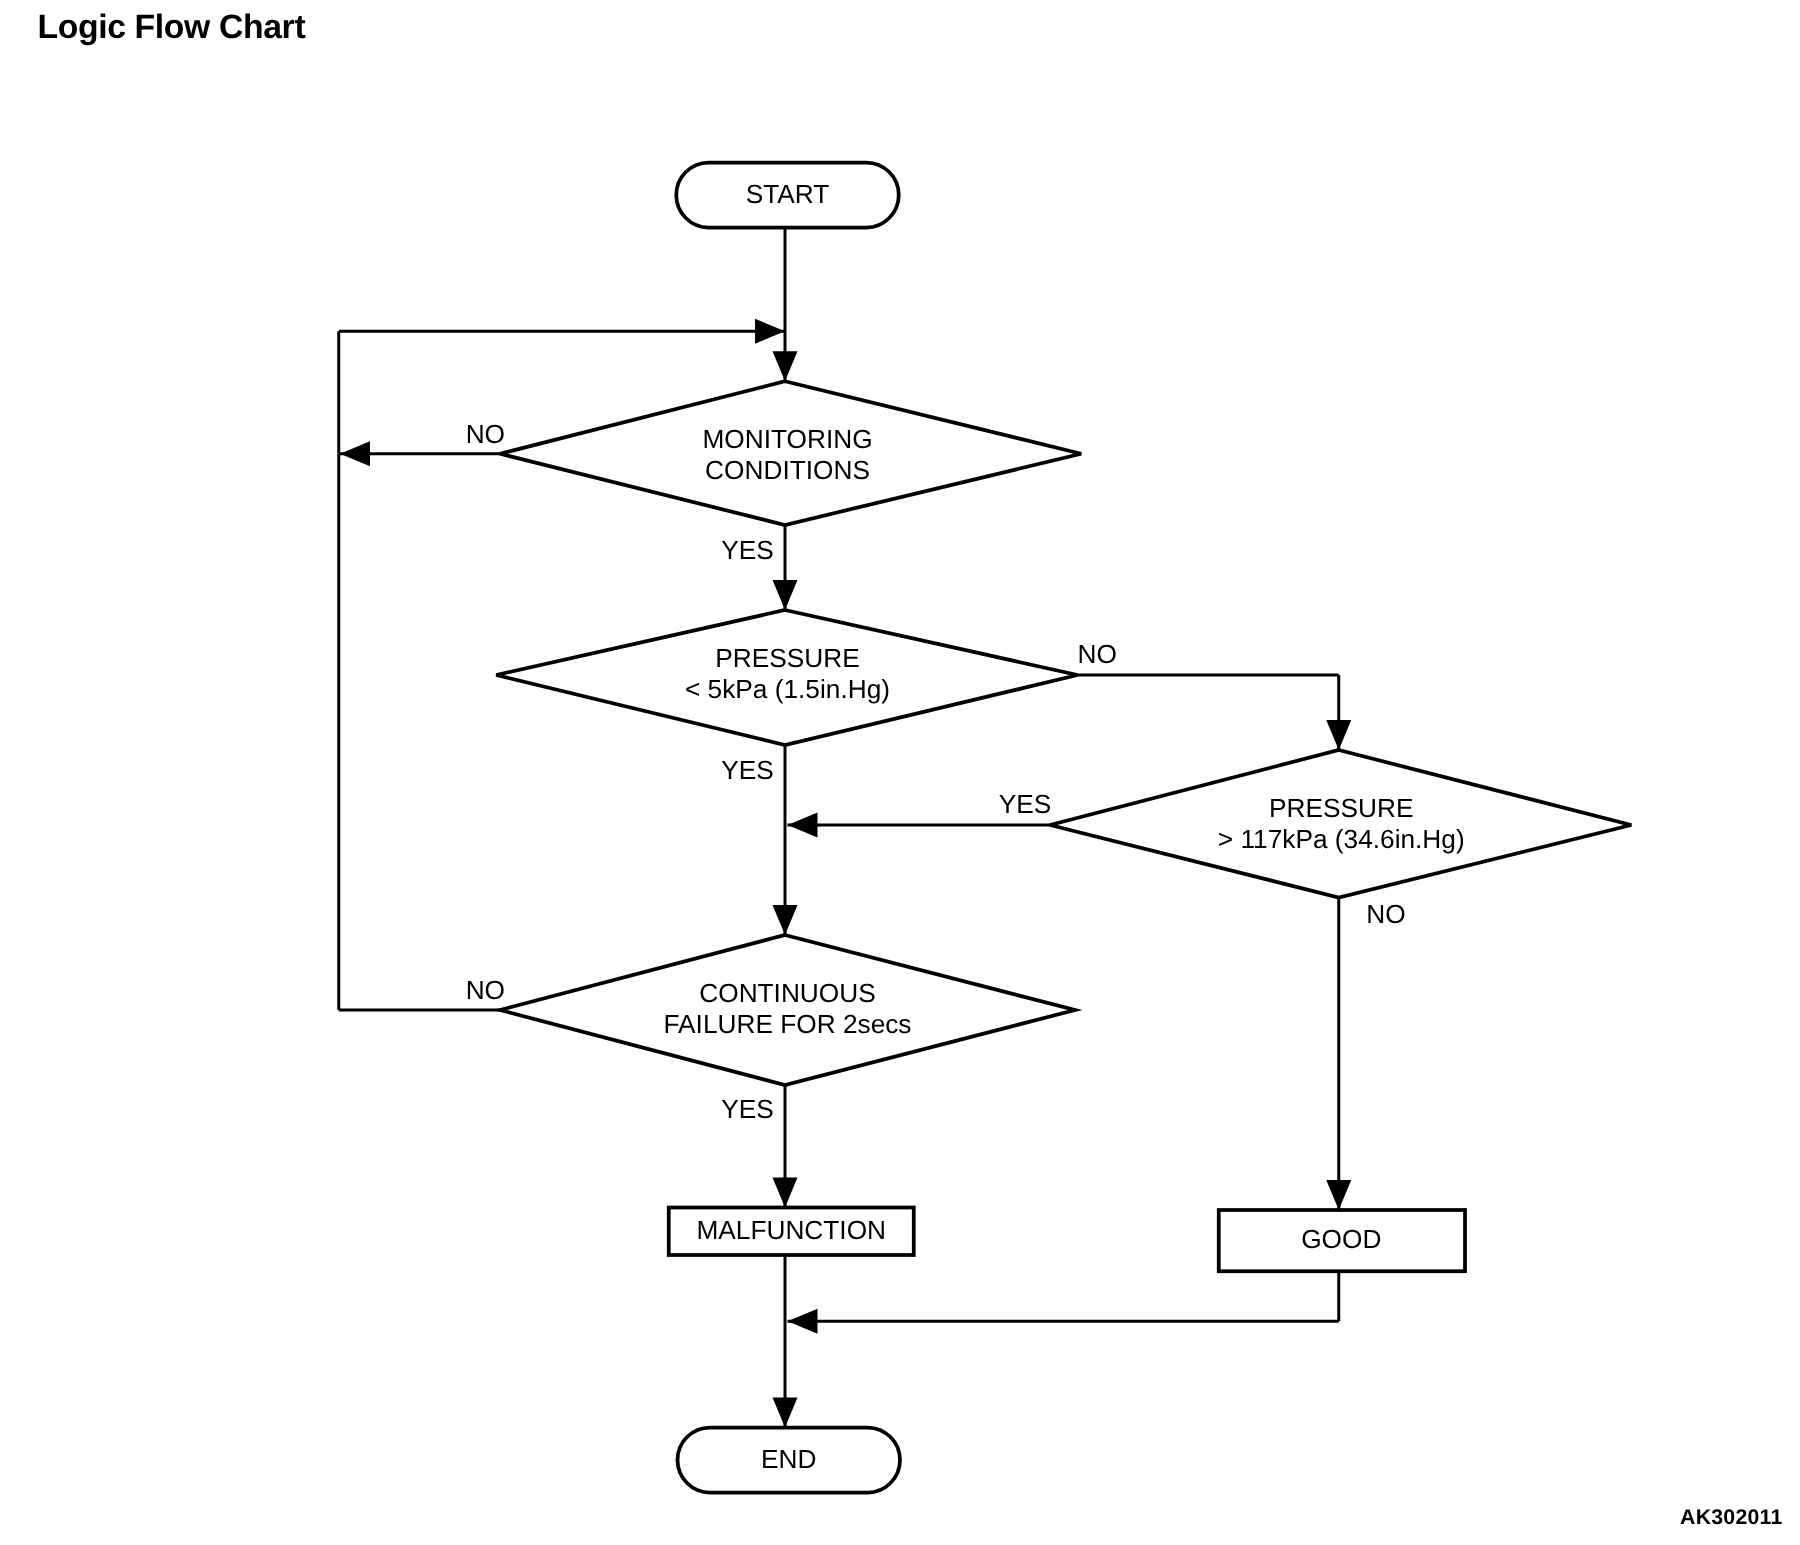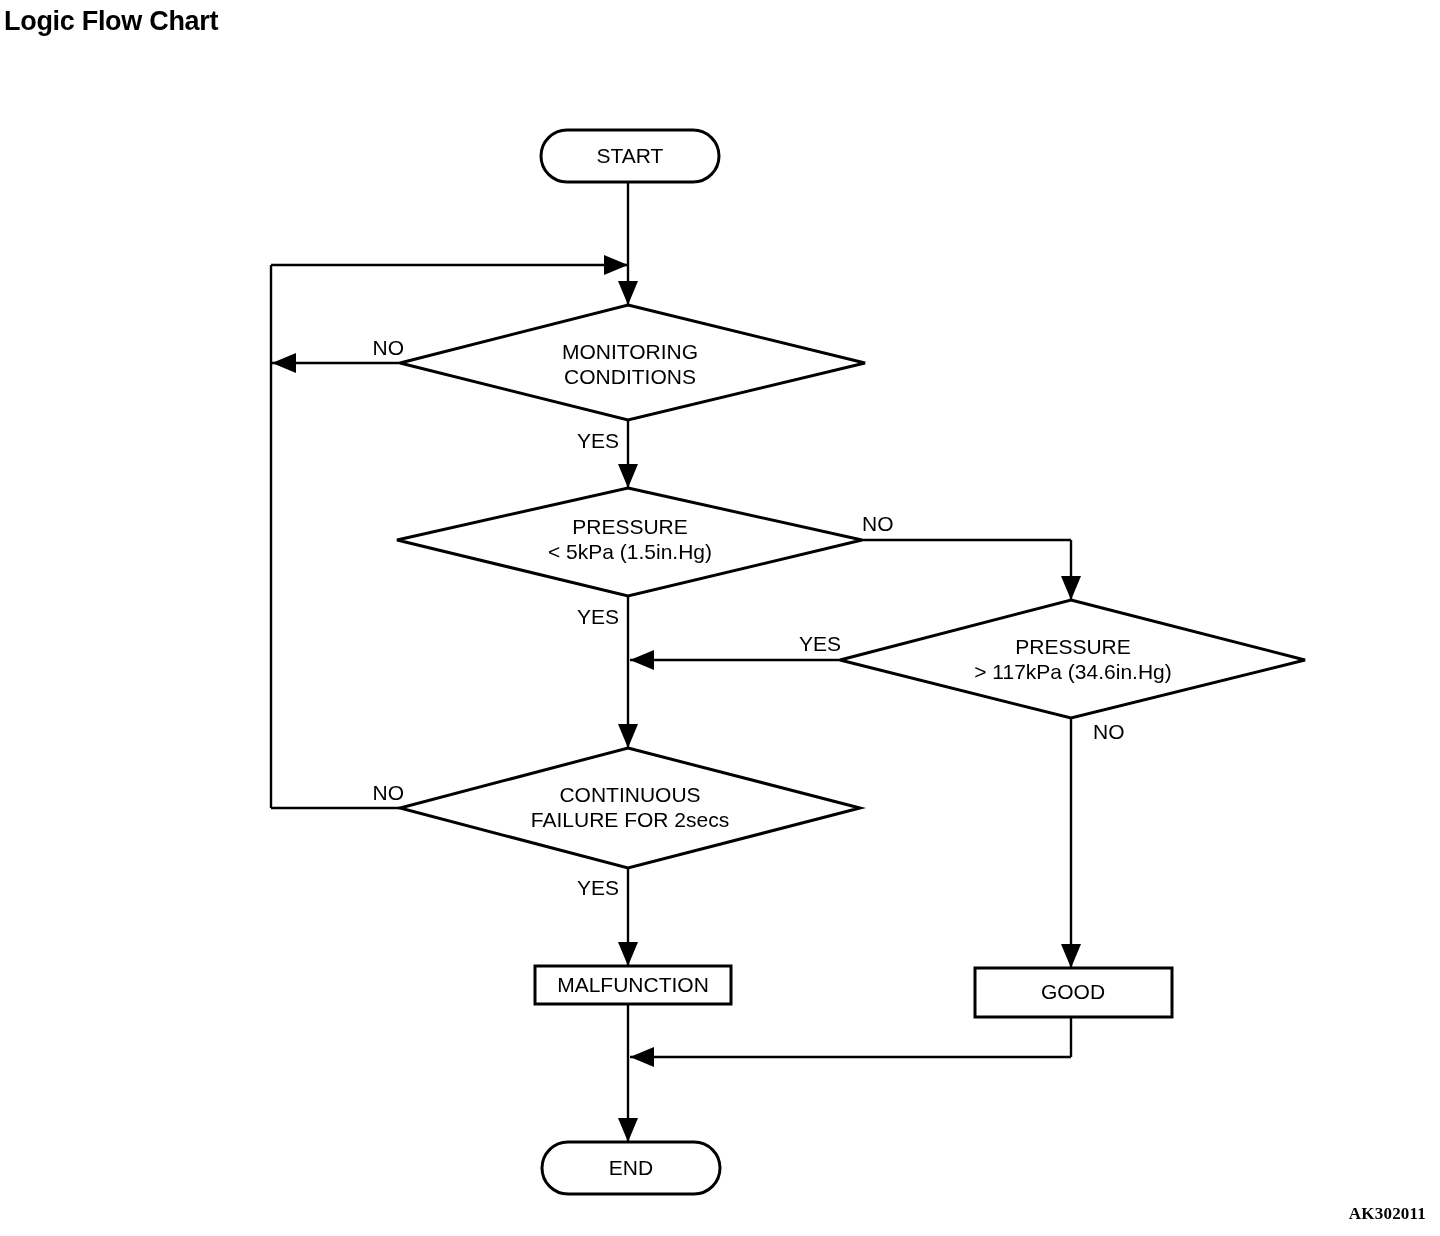--- a/index.html
+++ b/index.html
@@ -10,36 +10,35 @@
   body {
     width: 1440px;
     height: 1236px;
     position: relative;
     font-family: "Liberation Sans", sans-serif;
     color: #000000;
     overflow: hidden;
   }
   #page-title {
     position: absolute;
-    left: 4px;
+    left: 30px;
     top: 6px;
     font-size: 27px;
     font-weight: bold;
     letter-spacing: -0.3px;
     white-space: nowrap;
   }
   #figure-code {
     position: absolute;
     right: 14px;
     bottom: 12px;
     font-size: 17px;
     font-weight: bold;
     letter-spacing: 0.2px;
     white-space: nowrap;
-    font-family: Liberation Serif, serif;
   }
   #flow-svg {
     position: absolute;
     left: 0;
     top: 0;
   }
   .shape-outline {
     fill: #ffffff;
     stroke: #000000;
     stroke-width: 3;

